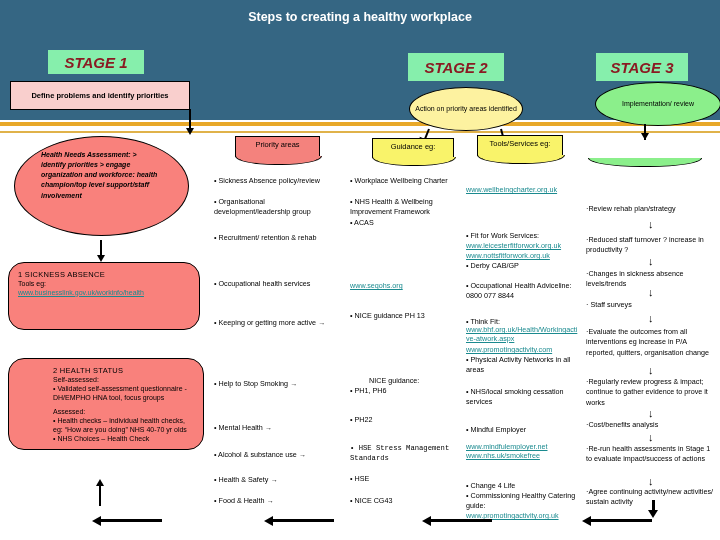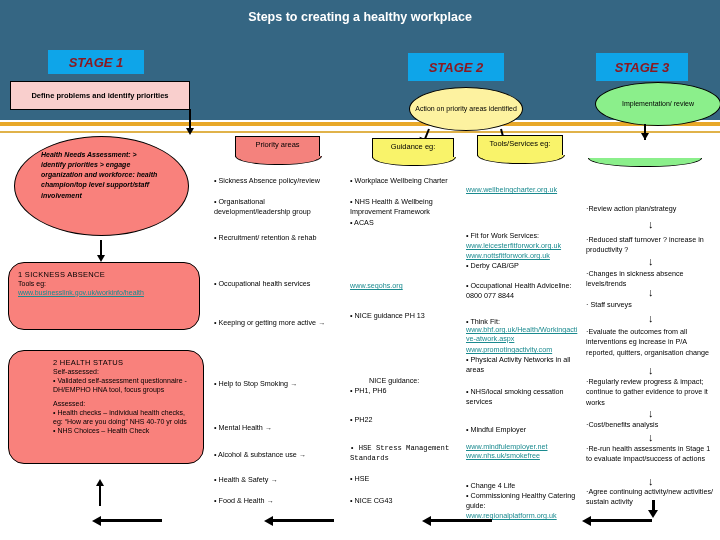--- a/index.html
+++ b/index.html
@@ -27,22 +27,22 @@
   }
   .gold-line-thick{
     position:absolute;left:0;top:122px;width:720px;height:4px;background:#e8a829;
   }
   .gold-line-thin{
     position:absolute;left:0;top:131px;width:720px;height:1.5px;background:#e0b24a;
   }
 
   
   .stage-box{
-    position:absolute;background:#0ea5e9;border:0;
-    color:#8a1a22;font-style:italic;font-weight:bold;font-size:13px;
+    position:absolute;background:#86efac;border:0;
+    color:#8a1a22;font-style:italic;font-weight:bold;font-size:15px;
     display:flex;align-items:center;justify-content:center;text-align:center;
   }
   #stage1{left:48px;top:50px;width:96px;height:24px;}
   #stage2{left:408px;top:53px;width:96px;height:28px;}
   #stage3{left:596px;top:53px;width:92px;height:28px;}
 
   
   .define-box{
     position:absolute;left:10px;top:81px;width:178px;height:27px;
     background:#f9cfcd;border:1px solid #000;
@@ -77,21 +77,21 @@
   #notch-guidance{left:372px;top:157px;width:82px;background:#f9f36a;}
   #notch-tools{left:477px;top:155px;width:86px;background:#f9f36a;}
   #notch-evaluate{left:588px;top:158px;width:112px;background:#8bef8b;}
 
   
   .round-box{
     position:absolute;background:#f9817c;border:1px solid #000;border-radius:16px;
     font-size:7px;color:#000;line-height:1.28;box-sizing:border-box;padding:7px 9px;
   }
   #sickness-box{left:8px;top:262px;width:192px;height:68px;}
-  #status-box{left:8px;top:350px;width:196px;height:114px;padding-left:44px;}
+  #status-box{left:8px;top:358px;width:196px;height:92px;padding-left:44px;}
   .round-box .hdr{font-size:7.5px;letter-spacing:.3px;}
 
   
   #hna-ellipse{
     position:absolute;left:14px;top:136px;width:175px;height:100px;
     background:#f9817c;border:1px solid #000;border-radius:50%;
     font-style:italic;font-weight:bold;font-size:7px;color:#000;line-height:1.45;
     box-sizing:border-box;padding:13px 26px;
   }
 
@@ -215,25 +215,25 @@
   <div class="txt" style="left:466px;top:317px;width:112px;">• Think Fit:</div>
   <a class="txt lnk" href="#" style="left:466px;top:326px;width:112px;line-height:1.2;">www.bhf.org.uk/Health/Workingactive-atwork.aspx</a>
   <a class="txt lnk" href="#" style="left:466px;top:345px;width:112px;">www.promotingactivity.com</a>
   <div class="txt" style="left:466px;top:355px;width:112px;">• Physical Activity Networks in all areas</div>
   <div class="txt" style="left:466px;top:387px;width:112px;">• NHS/local smoking cessation services</div>
   <div class="txt" style="left:466px;top:425px;width:112px;">• Mindful Employer</div>
   <a class="txt lnk" href="#" style="left:466px;top:442px;width:112px;">www.mindfulemployer.net</a>
   <a class="txt lnk" href="#" style="left:466px;top:451px;width:112px;">www.nhs.uk/smokefree</a>
   <div class="txt" style="left:466px;top:481px;width:112px;">• Change 4 Life</div>
   <div class="txt" style="left:466px;top:491px;width:112px;">• Commissioning Healthy Catering guide:</div>
-  <a class="txt lnk" href="#" style="left:466px;top:511px;width:112px;">www.regionalplatform.org.uk</a>
+  <a class="txt lnk" href="#" style="left:466px;top:511px;width:112px;">www.promotingactivity.org.uk</a>
 
   <div class="ribbon-notch" id="notch-evaluate"></div>
 
-  <div class="txt" style="left:586px;top:204px;width:126px;">·Review action plan/strategy</div>
+  <div class="txt" style="left:586px;top:204px;width:126px;">·Review rehab plan/strategy</div>
   <div class="mini-arrow" style="left:648px;top:219px;">↓</div>
   <div class="txt" style="left:586px;top:235px;width:126px;">·Reduced staff turnover ? increase in productivity ?</div>
   <div class="mini-arrow" style="left:648px;top:256px;">↓</div>
   <div class="txt" style="left:586px;top:269px;width:126px;">·Changes in sickness absence levels/trends</div>
   <div class="mini-arrow" style="left:648px;top:287px;">↓</div>
   <div class="txt" style="left:586px;top:300px;width:126px;">· Staff surveys</div>
   <div class="mini-arrow" style="left:648px;top:313px;">↓</div>
   <div class="txt" style="left:586px;top:327px;width:128px;">·Evaluate the outcomes from all interventions eg increase in P/A reported, quitters, organisation change</div>
   <div class="mini-arrow" style="left:648px;top:365px;">↓</div>
   <div class="txt" style="left:586px;top:377px;width:128px;">·Regularly review progress &amp; impact; continue to  gather evidence to prove it works</div>

